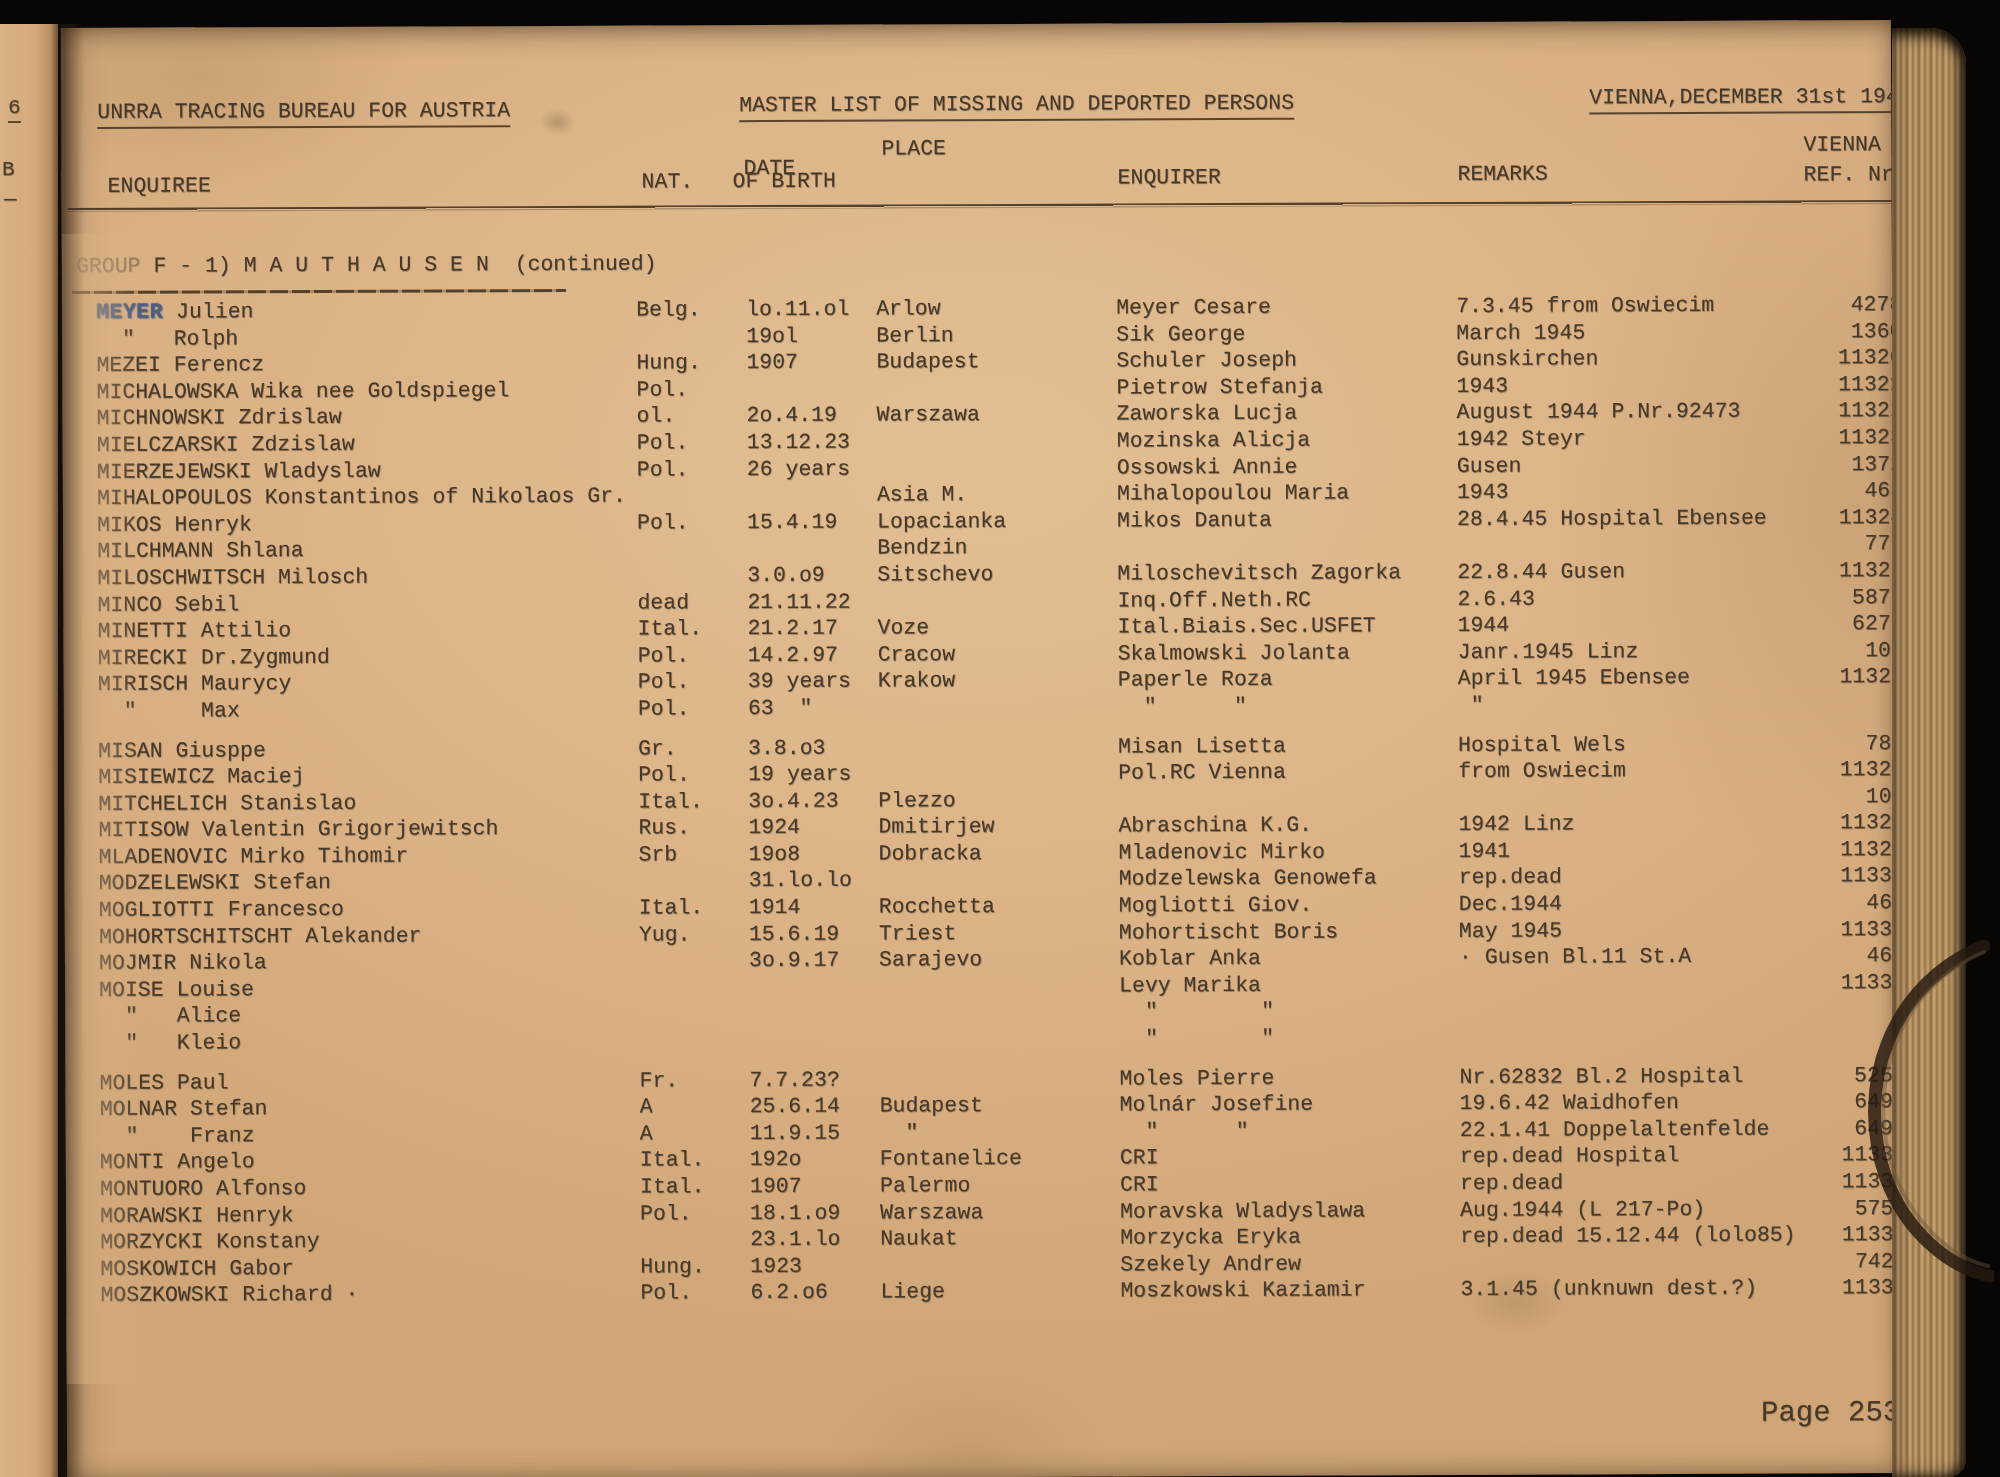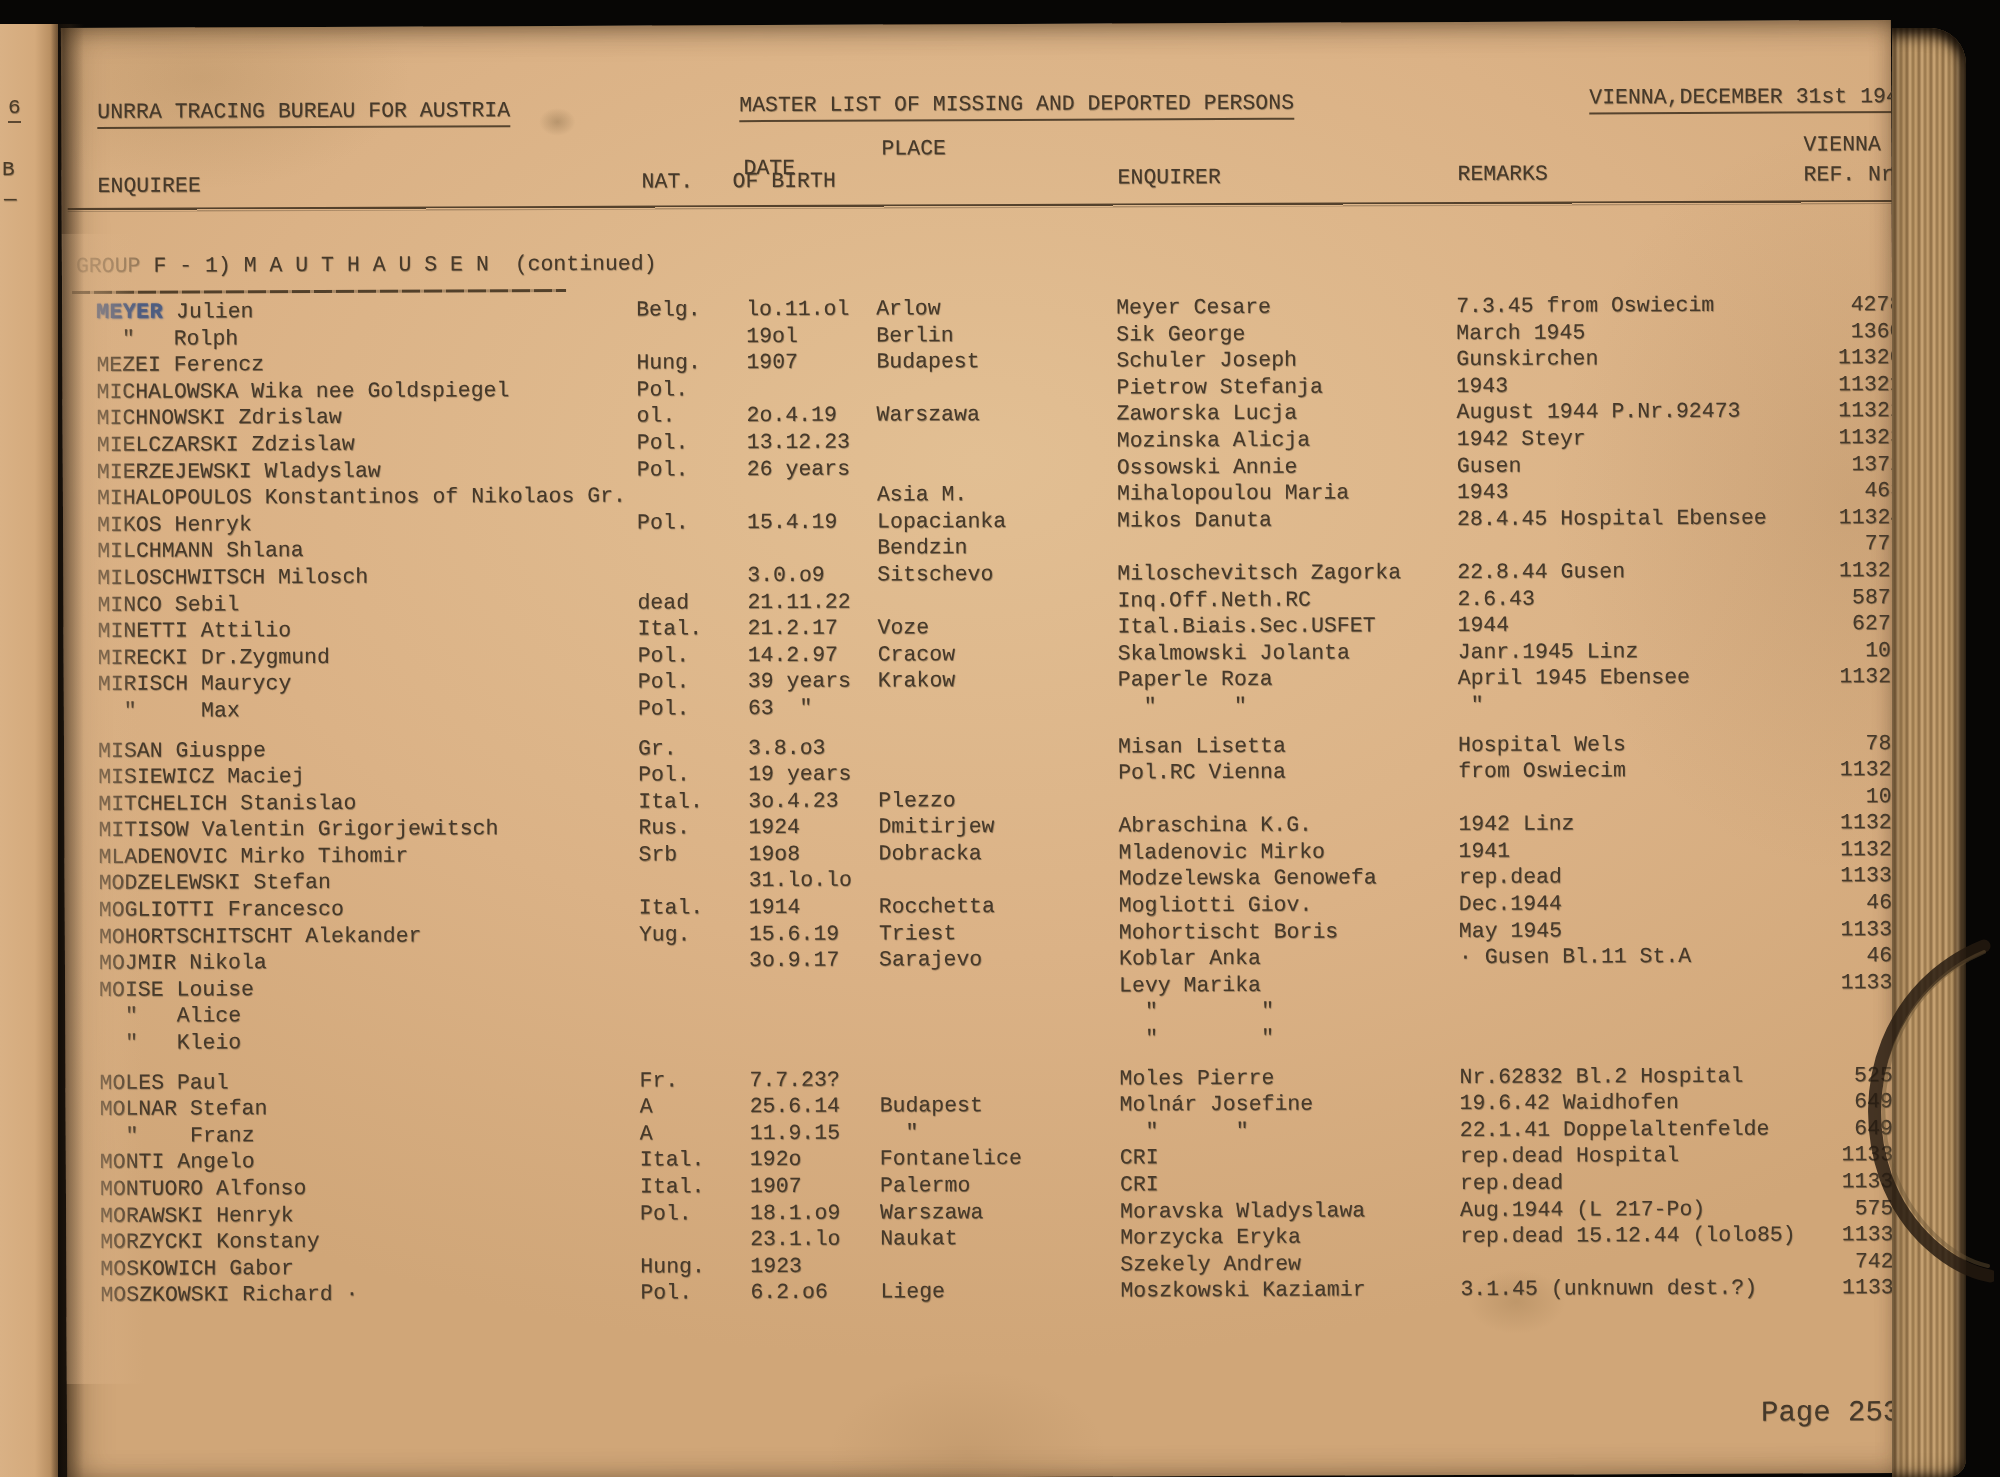--- a/index.html
+++ b/index.html
@@ -94,21 +94,21 @@
   <div class="content">
 
     <span class="t ul" style="left:100px;top:96px;">UNRRA TRACING BUREAU FOR AUSTRIA</span>
     <span class="t ul" style="left:742px;top:92px;">MASTER LIST OF MISSING AND DEPORTED PERSONS</span>
     <span class="t ul" style="left:1592px;top:88px;">VIENNA,DECEMBER 31st 1946</span>
 
     <span class="t" style="left:746px;top:138px;margin-top:17px;">DATE</span>
     <span class="t" style="left:884px;top:136px;">PLACE</span>
     <span class="t" style="left:1806px;top:136px;">VIENNA TB</span>
 
-    <span class="t" style="left:100px;top:170px;">ENQUIREE</span>
+    <span class="t" style="left:110px;top:170px;">ENQUIREE</span>
     <span class="t" style="left:644px;top:168px;">NAT.</span>
     <span class="t" style="left:735px;top:168px;">OF BIRTH</span>
     <span class="t" style="left:1120px;top:166px;">ENQUIRER</span>
     <span class="t" style="left:1460px;top:164px;">REMARKS</span>
     <span class="t" style="left:1806px;top:166px;">REF. Nr.</span>
 
     <div class="colrule"></div>
 
     <span class="t" style="left:78px;top:250px;"><span class="group-prefix">GROUP </span><span>F - 1) M A U T H A U S E N</span><span>  (continued)</span></span>
     <div class="group-ul"></div>

